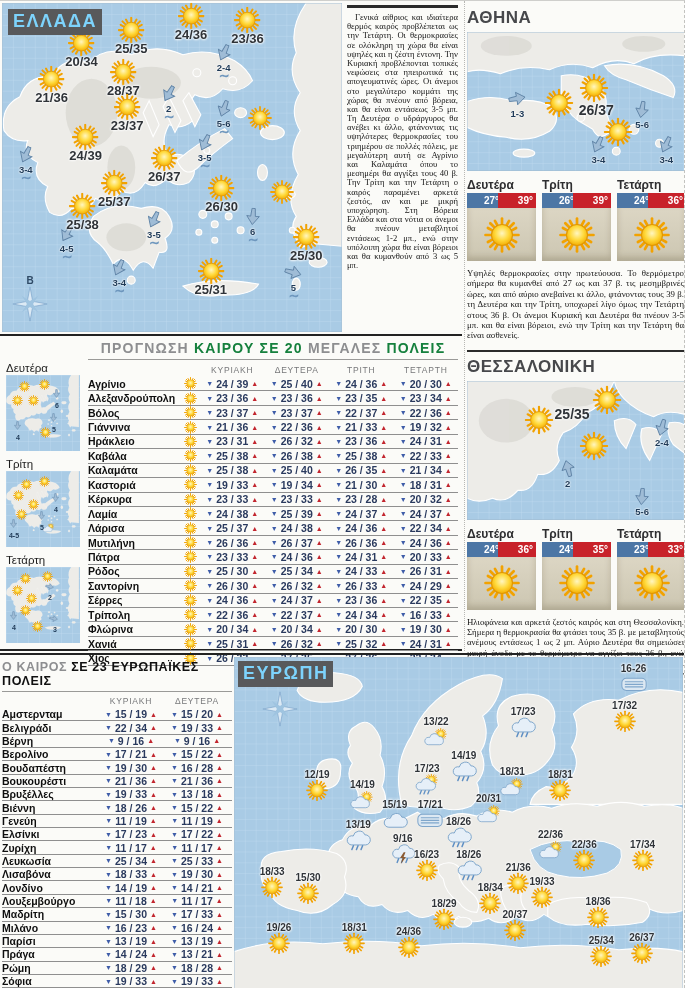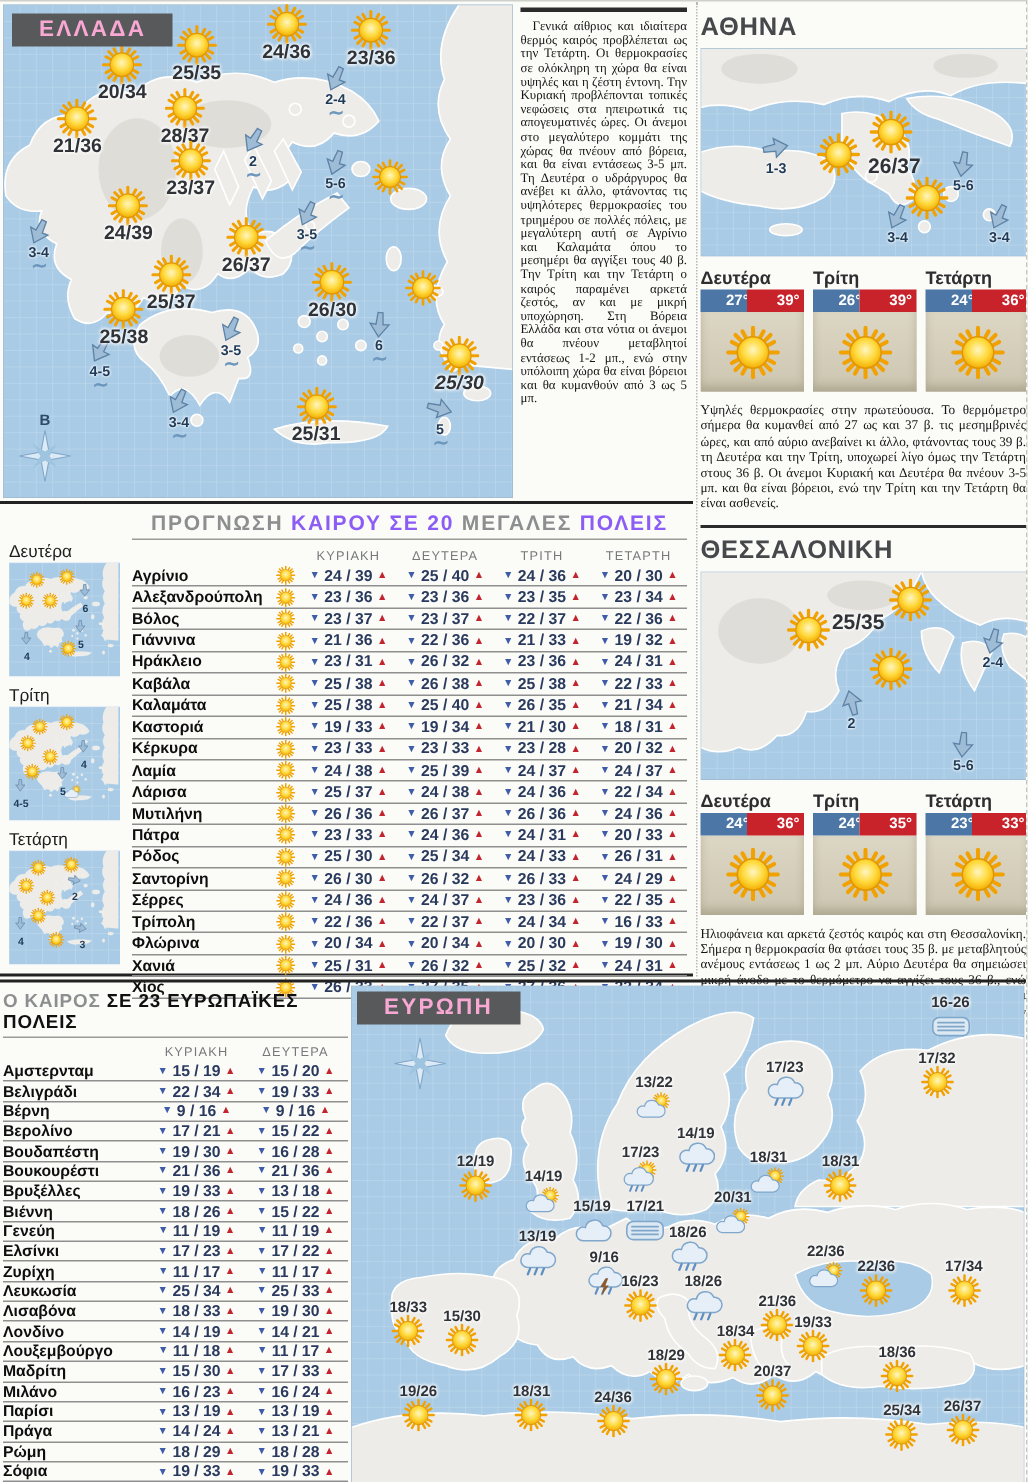--- a/index.html
+++ b/index.html
@@ -3,22 +3,22 @@
 <meta charset="utf-8">
 <style>
   html,body{margin:0;padding:0;background:#e9e9e6;}
   .page{position:relative;width:685px;height:988px;margin:0 auto;background:#FBFBF8;
         font-family:"Liberation Sans",sans-serif;overflow:hidden;
         border-top:1px solid #cfcfcc;border-right:1px dashed #c3c3c0;box-sizing:border-box;}
   svg{display:block}
   .defs{position:absolute;width:0;height:0;overflow:hidden}
 
   
-  .maptitle{position:absolute;left:6px;top:6px;background:#58595B;color:#f9a8d4;
-            font-weight:bold;font-size:15px;letter-spacing:1.5px;padding:2px 18px 3px;z-index:5}
+  .maptitle{position:absolute;left:6px;top:6px;background:#58595B;color:#7dd3fc;
+            font-weight:bold;font-size:18px;letter-spacing:1.5px;padding:2px 5px 3px;z-index:5}
   .gstation{position:absolute;transform:translate(-50%,-42%);display:flex;flex-direction:column;
             align-items:center;z-index:3;pointer-events:none}
   .gstation .s-ic{width:27px;height:27px}
   .gtemp{font-weight:bold;font-size:13px;color:#2F3338;margin-top:-3px;white-space:nowrap;
          text-shadow:0 0 3px #fff,0 0 3px #fff,0 0 2px #fff}
   .gwind{position:absolute;transform:translate(-50%,-50%);display:flex;flex-direction:column;
          align-items:center;z-index:2}
   .gwind .arr{width:15px;height:18px}
   .wlabel{font-weight:bold;font-size:9.5px;color:#1F3A57;margin-top:0;white-space:nowrap;
           text-shadow:0 0 2px #fff,0 0 2px #fff}
@@ -58,21 +58,21 @@
   .stext{margin:7px 2px 0 0;font-family:"Liberation Serif",serif;font-size:8.8px;line-height:1.18;
          text-align:justify;color:#141414}
   .thess{border-top:2px solid #2B2B2B;margin-top:9px}
   .thess h2{margin-top:5px}
 
   
   .ctable{position:absolute;left:0;top:333px;width:462px;height:317px;border-top:2px solid #222;
           border-bottom:2px solid #222;box-sizing:border-box;padding:0 4px 0 88px;background:#FBFBF8}
   .ttitle{text-align:center;font-size:14px;font-weight:bold;letter-spacing:1.2px;
           padding:4px 0 3px;border-bottom:1px solid #9a9a98}
-  .ttitle .g{color:#8D8E90}.ttitle .b{color:#8b5cf6}
+  .ttitle .g{color:#8D8E90}.ttitle .b{color:#15803d}
   .thead,.crow{display:grid;grid-template-columns:92px 20px 1fr 1fr 1fr 1fr;align-items:center}
   .thead{font-size:8.5px;color:#77787A;letter-spacing:.8px;text-align:center;padding:5px 0 2px}
   .crow{height:13.45px;border-bottom:1px solid #8F8F8F}
   .cname{font-weight:bold;font-size:10.5px;color:#0e0e0e;white-space:nowrap}
   .rsun{width:13px;height:13px;justify-self:center}
   .cval{display:flex;align-items:center;justify-content:center;gap:3px;font-size:10.5px;
         font-weight:bold;color:#2A3A5E}
   .cval::before{content:"▼";color:#3E5CA8;font-size:7px}
   .cval::after{content:"▲";color:#C2252E;font-size:7px}
   .minicol{position:absolute;left:6px;top:26px;width:78px;display:flex;flex-direction:column;gap:7px}
@@ -297,21 +297,21 @@
           <span class="gtemp">25/38</span>
         </div>
 
         <div class="gstation" style="left: 64.6%; top: 57%;">
           <svg class="s-ic">
             <use href="#i-sun"></use>
           </svg>
           <span class="gtemp">26/30</span>
         </div>
 
-        <div class="gstation" style="left: 89.5%; top: 72%; font-style: italic;">
+        <div class="gstation" style="left: 89.5%; top: 72%;">
           <svg class="s-ic">
             <use href="#i-sun"></use>
           </svg>
           <span class="gtemp">25/30</span>
         </div>
 
         <div class="gstation" style="left: 61.4%; top: 82.5%;">
           <svg class="s-ic">
             <use href="#i-sun"></use>
           </svg>

